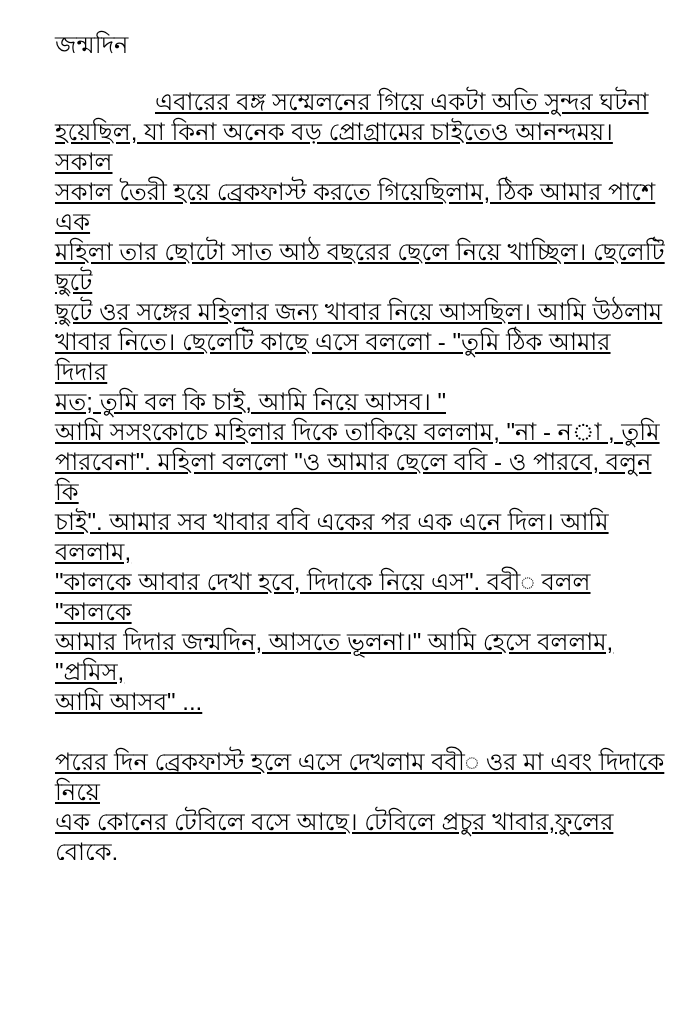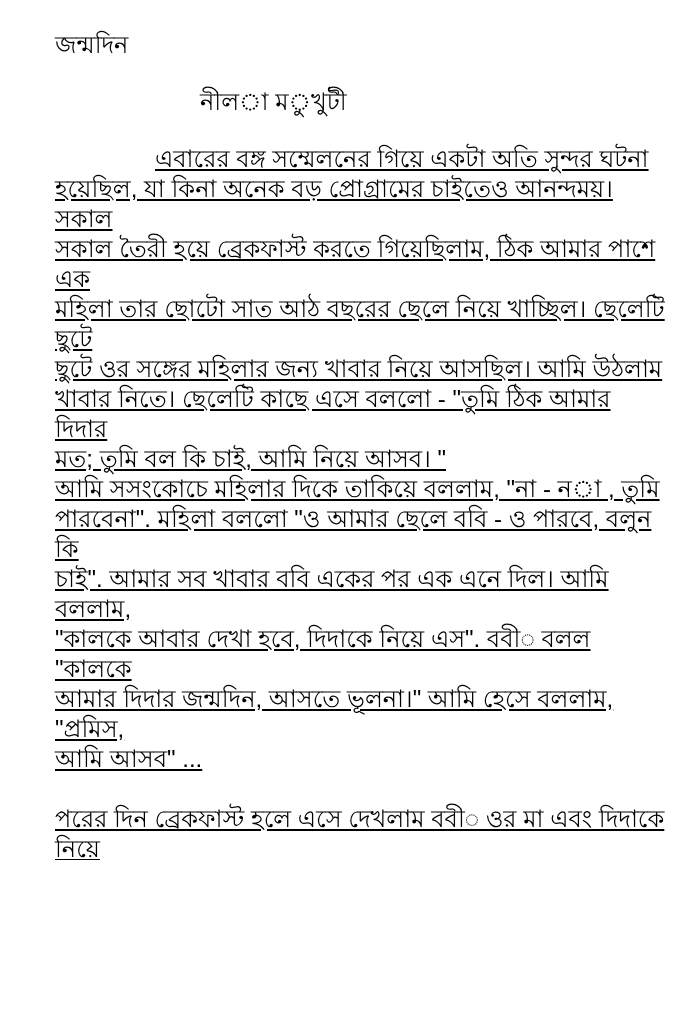--- a/index.html
+++ b/index.html
@@ -34,21 +34,20 @@
   }
   .para.indent {
     text-indent: 100px;
   }
 </style>
 </head>
 <body>
 
 <div class="page">
   <div class="title">জন্মদিন</div>
-  <div class="author">নীল◌া ম◌ুখুটী</div>
   <div>
       <p class="para indent">এবারের বঙ্গ সম্মেলনের গিয়ে একটা অতি সুন্দর ঘটনা
 হয়েছিল, যা কিনা অনেক বড় প্রোগ্রামের চাইতেও আনন্দময়। সকাল
 সকাল তৈরী হয়ে ব্রেকফাস্ট করতে গিয়েছিলাম, ঠিক আমার পাশে এক
 মহিলা তার ছোটো সাত আঠ বছরের ছেলে নিয়ে খাচ্ছিল। ছেলেটি ছুটে
 ছুটে ওর সঙ্গের মহিলার জন্য খাবার নিয়ে আসছিল। আমি উঠলাম
 খাবার নিতে। ছেলেটি কাছে এসে বললো - "তুমি ঠিক আমার দিদার
 মত; তুমি বল কি চাই, আমি নিয়ে আসব। "
 আমি সসংকোচে মহিলার দিকে তাকিয়ে বললাম, "না - ন◌া , তুমি
 পারবেনা". মহিলা বললো "ও আমার ছেলে ববি  - ও পারবে, বলুন কি

